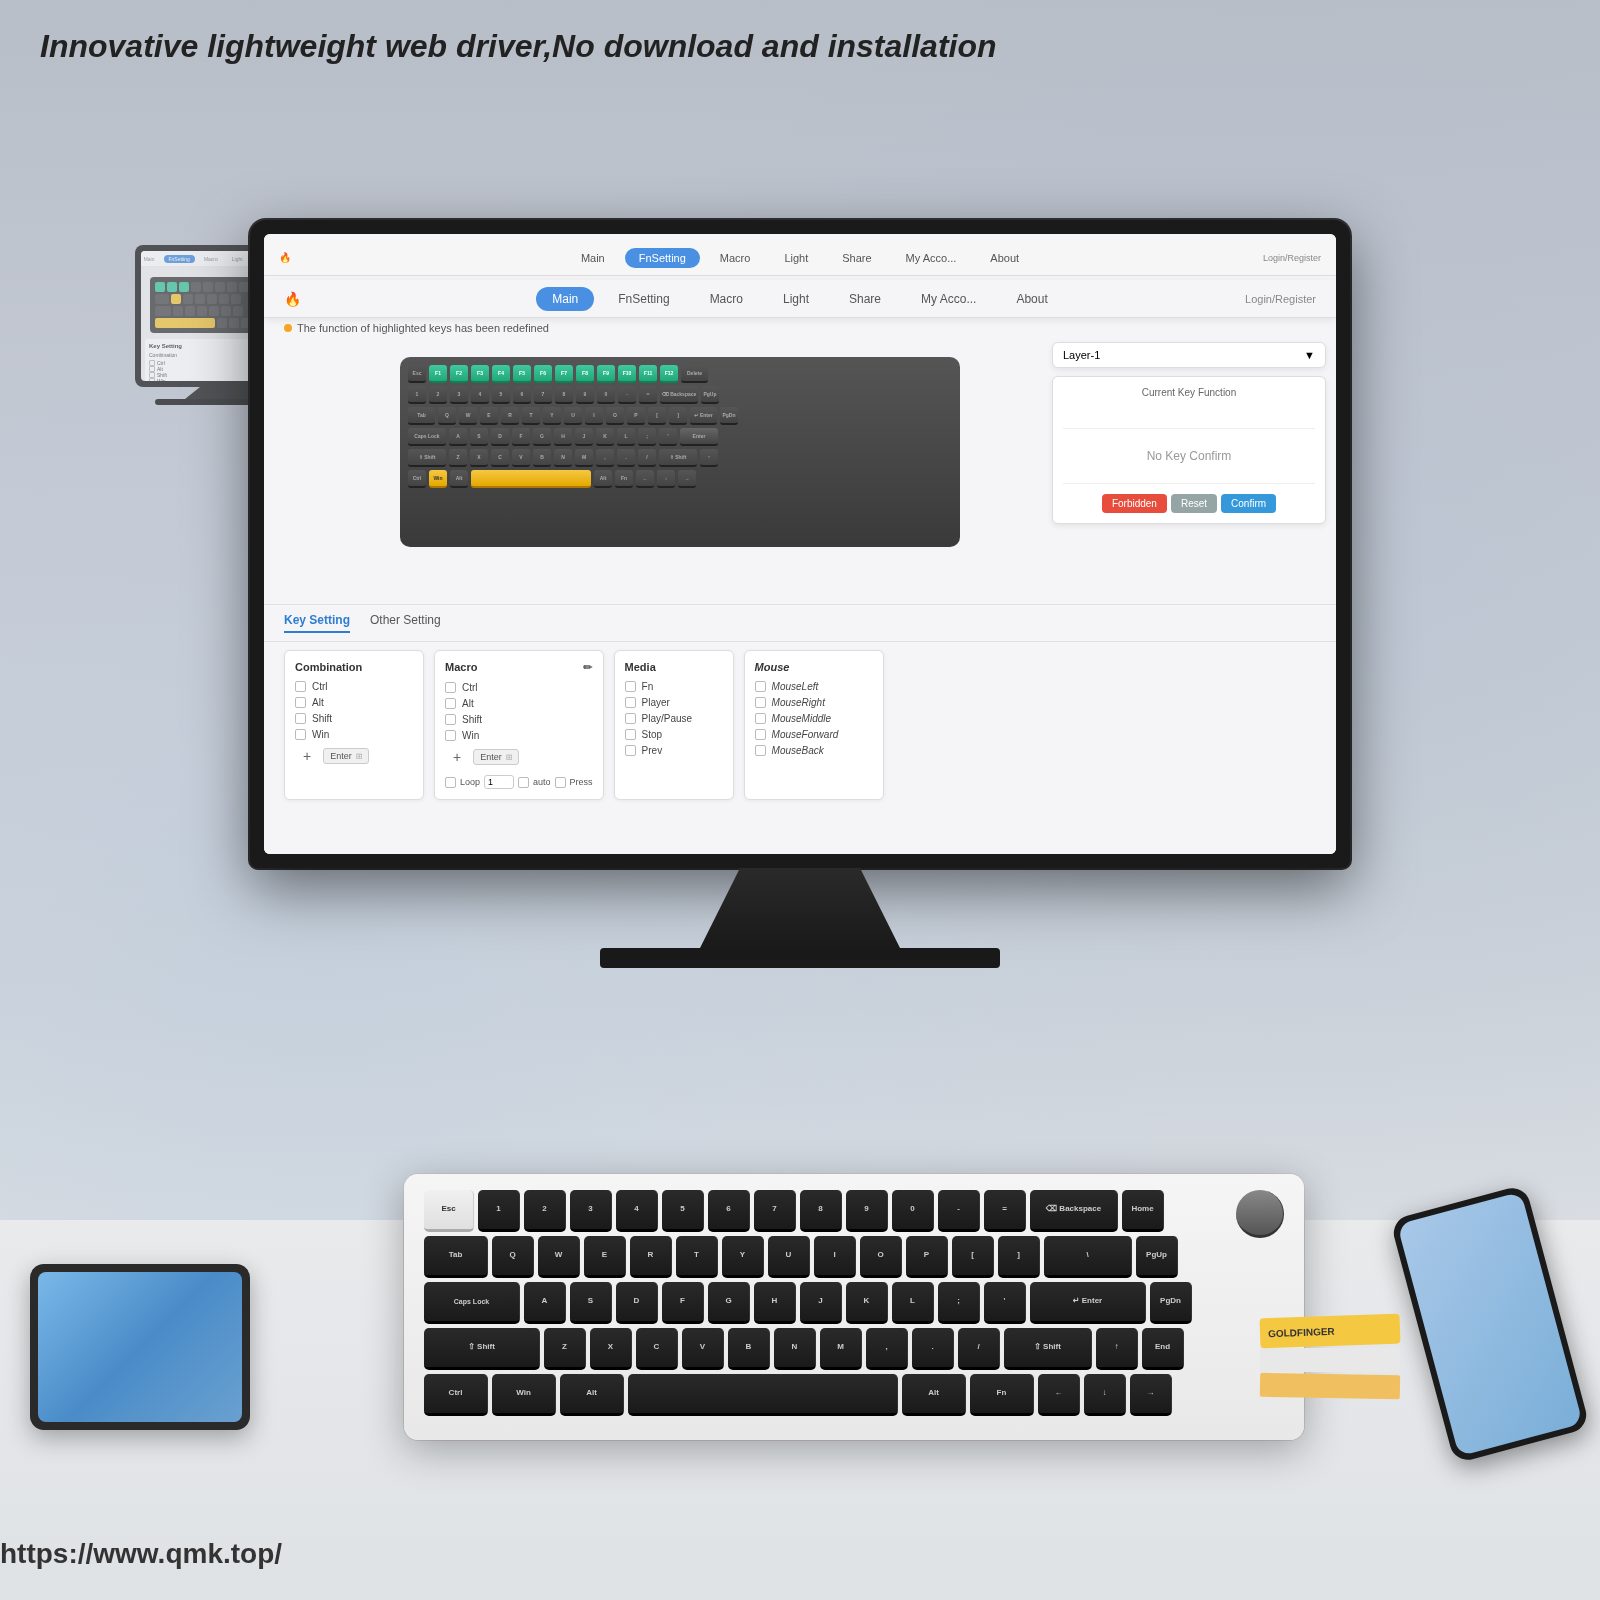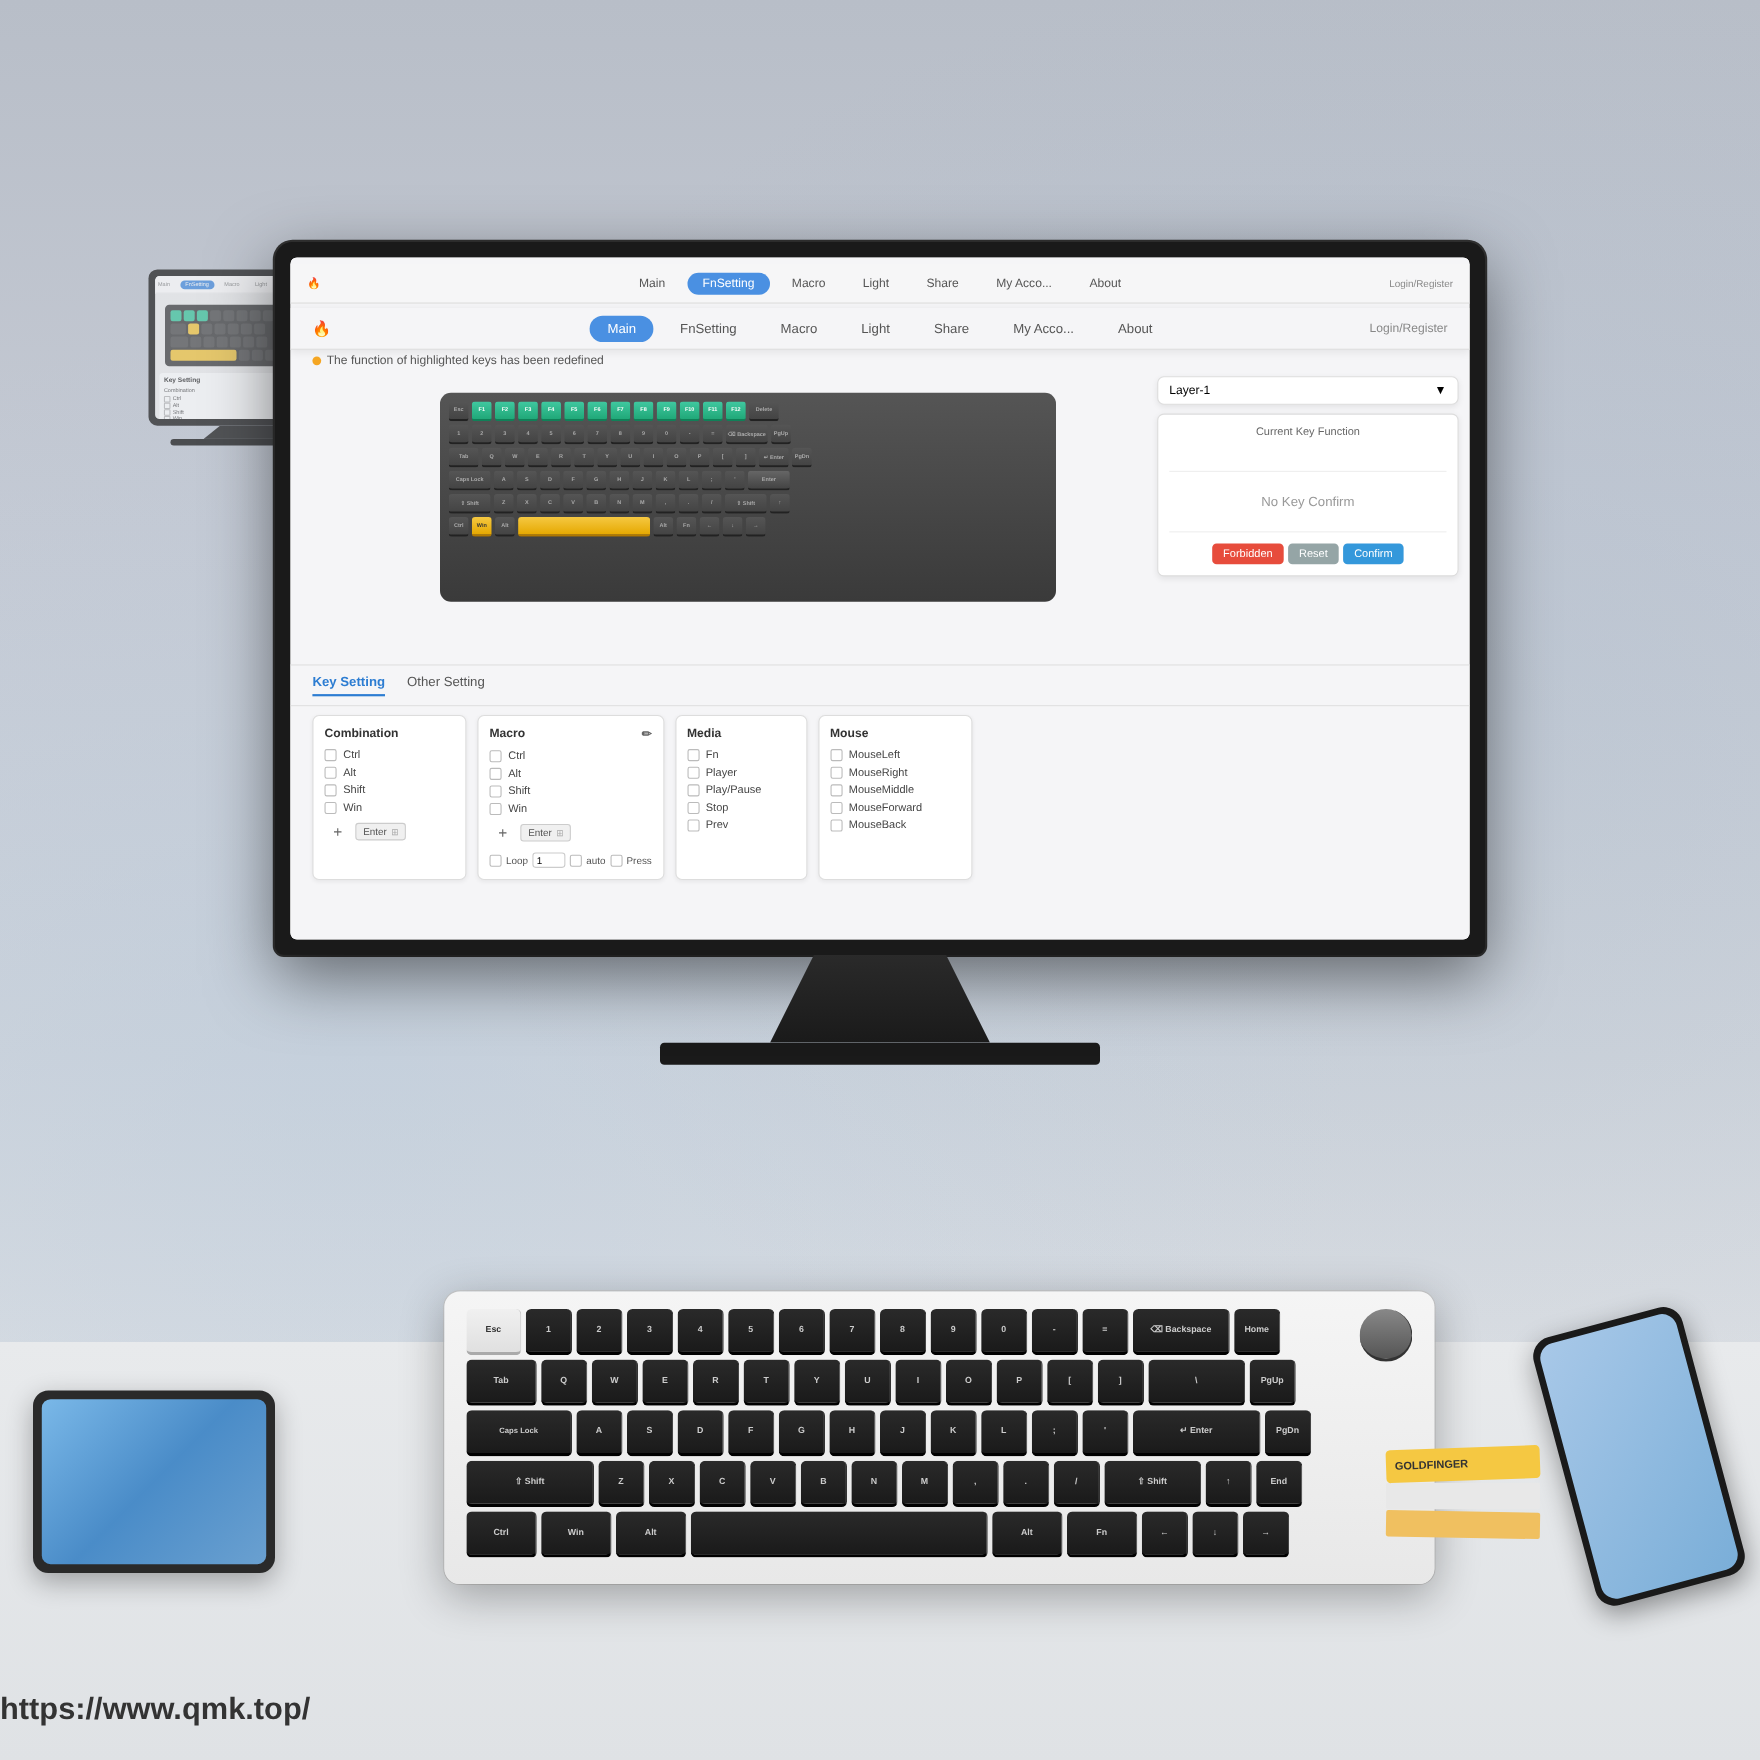--- a/index.html
+++ b/index.html
@@ -660,20 +660,21 @@
 <body>
 
 <div class="bg"></div>
 <div class="bg-overlay"></div>
 
 <div class="desk-surface"></div>
 
 <div class="headline-area">
   <div class="main-title">
   </div>
+  <div class="subtitle">Innovative lightweight web driver,No download and installation</div>
 </div>
 
 <div class="bg-monitor-small">
   <div class="bg-mon-frame">
     <div class="bg-mon-screen">
       <div class="bg-nav">
         <span class="bg-nav-pill inactive">Main</span>
         <span class="bg-nav-pill active">FnSetting</span>
         <span class="bg-nav-pill inactive">Macro</span>
         <span class="bg-nav-pill inactive">Light</span>
@@ -993,21 +994,21 @@
               <div class="ks-checkbox-row">
                 <div class="ks-checkbox"></div>
                 <span>Stop</span>
               </div>
               <div class="ks-checkbox-row">
                 <div class="ks-checkbox"></div>
                 <span>Prev</span>
               </div>
             </div>
 
-            <div class="ks-panel" style="min-width:140px;">
+            <div class="ks-panel" style="min-width:140px;font-style:italic;">
               <div class="ks-panel-title">
                 <span>Mouse</span>
               </div>
               <div class="ks-checkbox-row">
                 <div class="ks-checkbox"></div>
                 <span>MouseLeft</span>
               </div>
               <div class="ks-checkbox-row">
                 <div class="ks-checkbox"></div>
                 <span>MouseRight</span>

